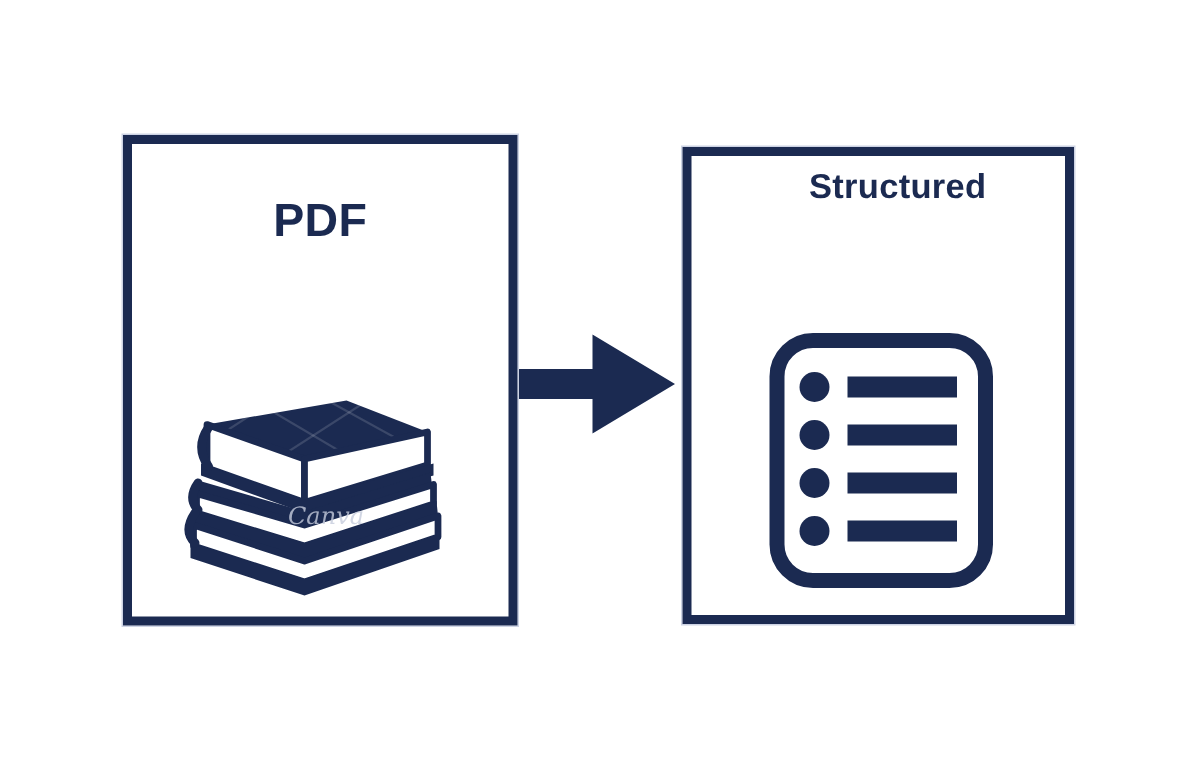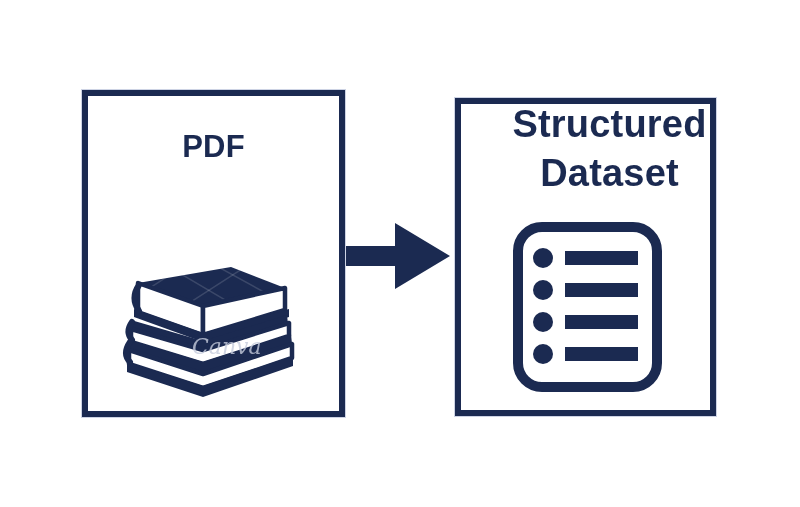--- a/index.html
+++ b/index.html
@@ -29,43 +29,43 @@
     text-align: center;
     font-weight: 700;
     color: var(--navy);
     letter-spacing: 0.2px;
   }
   .node-title.left {
     left: 88px; top: 96px; width: 251px;
     font-size: 31px; line-height: 50px; padding-top: 26px;
   }
   .node-title.right {
-    left: 484px; top: 100px; width: 251px;
-    font-size: 38px; line-height: 49px;
+    left: 473px; top: 100px; width: 251px;
+    font-size: 23px; line-height: 49px;
   }
 
   .icon-wrap { position: absolute; }
   .icon-wrap svg { display: block; overflow: visible; }
 
   .books-icon { left: 129px; top: 264px; width: 166px; height: 130px; }
   .arrow-icon { left: 346px; top: 220px; width: 106px; height: 72px; }
   .list-icon  { left: 513px; top: 222px; width: 149px; height: 170px; }
 
   .ink   { fill: var(--navy); }
   .page  { fill: #ffffff; stroke: var(--navy); stroke-width: 4.5; stroke-linejoin: round; }
   .spine { fill: none; stroke: var(--navy); stroke-width: 6; stroke-linecap: round; }
   .frame { fill: none; stroke: var(--navy); stroke-width: 10; }
   .hatch { stroke: rgba(255,255,255,0.14); stroke-width: 1.5; }
 
   .watermark {
     position: absolute;
     left: 192px; top: 334px; width: 110px;
     font-family: "DejaVu Serif", serif;
     font-style: italic;
-    font-size: 22px;
+    font-size: 16px;
     color: rgba(198,204,220,0.8);
     pointer-events: none;
   }
 </style>
 </head>
 <body>
 
 <div class="canvas">
 
   <div class="node-box left"></div>
@@ -113,21 +113,20 @@
 
   <div class="icon-wrap arrow-icon">
     <svg viewBox="0 0 106 72" width="106" height="72" aria-hidden="true">
       <polygon class="ink" points="0,26 49,26 49,3 104,36 49,69 49,46 0,46"></polygon>
     </svg>
   </div>
 
   <div class="node-box right"></div>
   <div class="node-title right">
     <div>Structured</div>
-    <div>Dataset</div>
   </div>
 
   <div class="icon-wrap list-icon">
     <svg viewBox="0 0 149 170" width="149" height="170" aria-hidden="true">
       <rect class="frame" x="5" y="5" width="139" height="160" rx="24"></rect>
       <circle class="ink" cx="30" cy="36" r="10"></circle>
       <circle class="ink" cx="30" cy="68" r="10"></circle>
       <circle class="ink" cx="30" cy="100" r="10"></circle>
       <circle class="ink" cx="30" cy="132" r="10"></circle>
       <rect class="ink" x="52" y="29" width="73" height="14"></rect>

